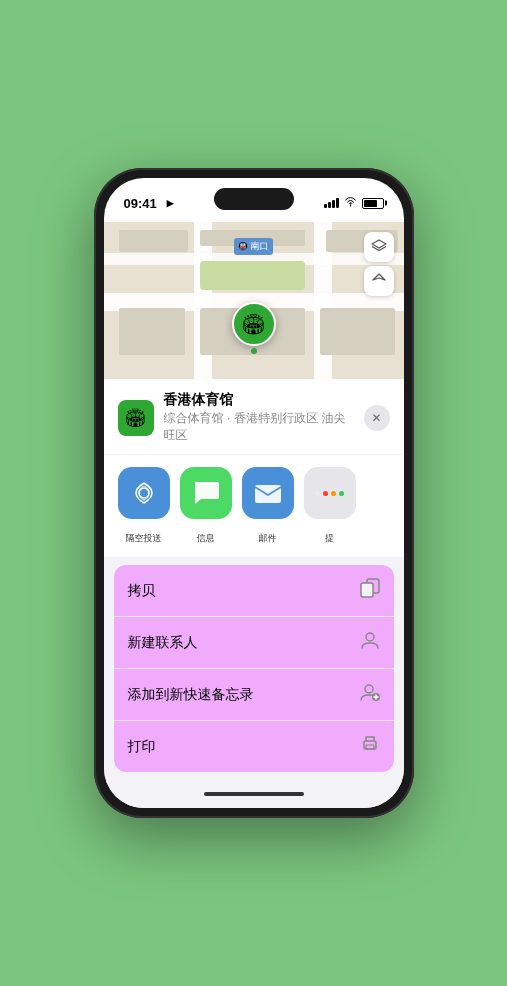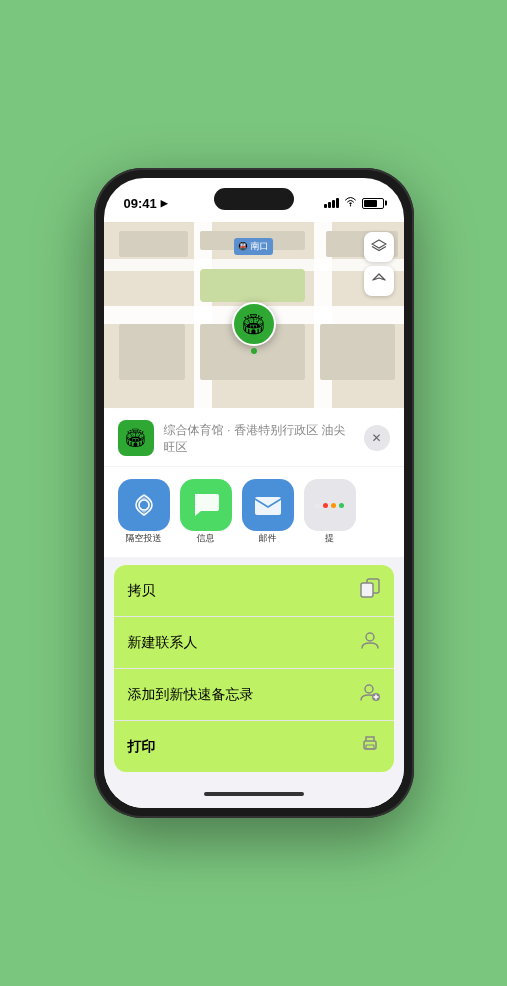--- a/index.html
+++ b/index.html
@@ -53,21 +53,21 @@
       position: relative;
       z-index: 50;
       background: transparent;
     }
     .status-time {
       font-size: 13px;
       font-weight: 600;
       color: #000;
       display: flex;
       align-items: center;
-      gap: 2px;
+      gap: 8px;
     }
     .status-icons {
       display: flex;
       align-items: center;
       gap: 5px;
     }
     .signal-bars {
       display: flex;
       align-items: flex-end;
       gap: 1px;
@@ -271,21 +271,21 @@
       gap: 10px;
       overflow-x: auto;
       margin-top: 1px;
       scrollbar-width: none;
     }
     .share-row::-webkit-scrollbar { display: none; }
     .share-item {
       display: flex;
       flex-direction: column;
       align-items: center;
-      gap: 1px;
+      gap: 13px;
       flex-shrink: 0;
     }
     .share-icon {
       width: 52px;
       height: 52px;
       border-radius: 14px;
       display: flex;
       align-items: center;
       justify-content: center;
       font-size: 26px;
@@ -305,23 +305,23 @@
       border-radius: 12px;
       overflow: hidden;
       margin: 8px 10px;
     }
     .action-item {
       display: flex;
       align-items: center;
       justify-content: space-between;
       padding: 13px 14px;
       border-bottom: 0.5px solid #e5e5ea;
-      background: #bef264;
-    }
-    .action-item:last-child { border-bottom: none; font-weight: bold; }
+      background: #f0abfc;
+    }
+    .action-item:last-child { border-bottom: none; }
     .action-label {
       font-size: 14px;
       color: #000;
     }
     .action-icon {
       font-size: 18px;
       color: #888;
     }
     
     .home-indicator {
@@ -423,20 +423,21 @@
       </div>
     </div>
 
     <div class="bottom-sheet">
 
       <div class="sheet-header">
         <div class="venue-icon">
           <span>🏟</span>
         </div>
         <div class="venue-info">
+          <div class="venue-name">香港体育馆</div>
           <div class="venue-subtitle">综合体育馆 · 香港特别行政区 油尖旺区</div>
         </div>
         <div class="close-btn">
           <span>✕</span>
         </div>
       </div>
 
       <div class="share-row">
 
         <div class="share-item">

